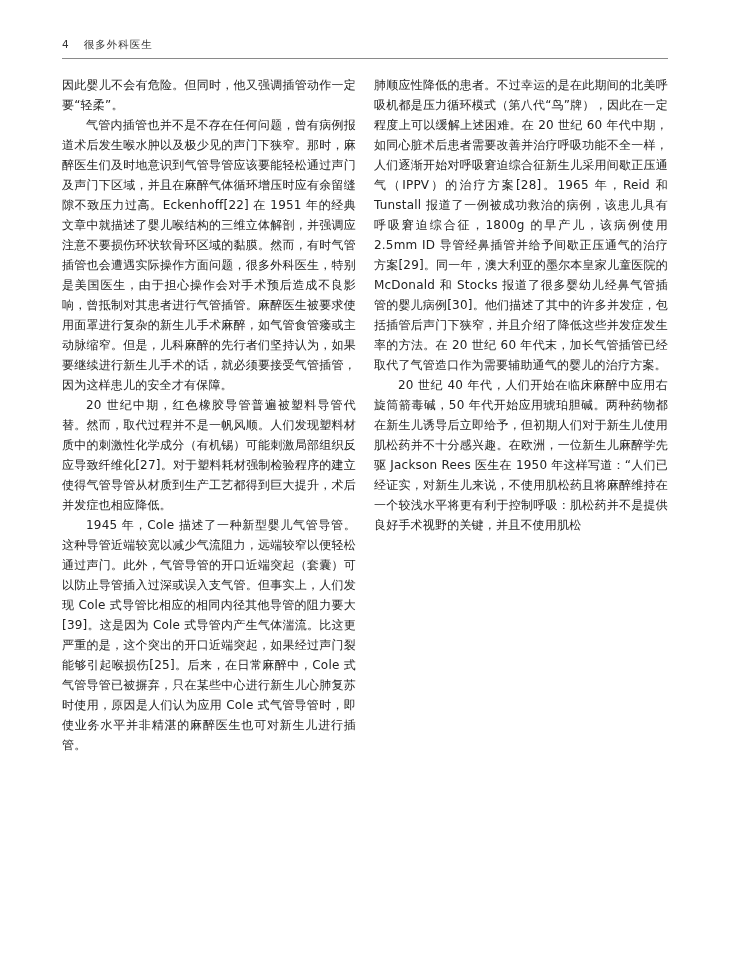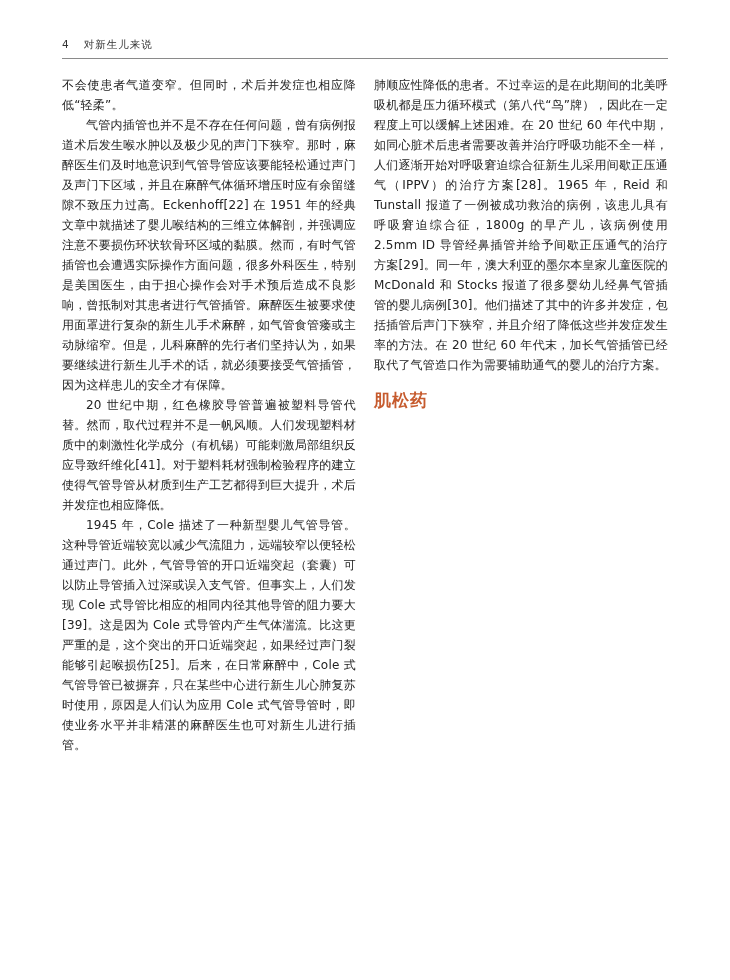--- a/index.html
+++ b/index.html
@@ -64,33 +64,33 @@
     letter-spacing: 1px;
   }
 </style>
 </head>
 <body>
 
 <div class="page">
 
   <header class="page-header">
     <span class="page-num">4</span>
-    <span class="running-title">对新生儿来说</span>
+    <span class="running-title">很多外科医生</span>
   </header>
   <hr class="header-rule">
 
   <main class="columns">
 
     <section class="column">
-      <p class="para no-indent">不会使患者气道变窄。但同时，术后并发症也相应降低“轻柔”。</p>
+      <p class="para no-indent">因此婴儿不会有危险。但同时，他又强调插管动作一定要“轻柔”。</p>
       <p class="para">气管内插管也并不是不存在任何问题，曾有病例报道术后发生喉水肿以及极少见的声门下狭窄。那时，麻醉医生们及时地意识到气管导管应该要能轻松通过声门及声门下区域，并且在麻醉气体循环增压时应有余留缝隙不致压力过高。Eckenhoff[22] 在 1951 年的经典文章中就描述了婴儿喉结构的三维立体解剖，并强调应注意不要损伤环状软骨环区域的黏膜。然而，有时气管插管也会遭遇实际操作方面问题，很多外科医生，特别是美国医生，由于担心操作会对手术预后造成不良影响，曾抵制对其患者进行气管插管。麻醉医生被要求使用面罩进行复杂的新生儿手术麻醉，如气管食管瘘或主动脉缩窄。但是，儿科麻醉的先行者们坚持认为，如果要继续进行新生儿手术的话，就必须要接受气管插管，因为这样患儿的安全才有保障。</p>
-      <p class="para">20 世纪中期，红色橡胶导管普遍被塑料导管代替。然而，取代过程并不是一帆风顺。人们发现塑料材质中的刺激性化学成分（有机锡）可能刺激局部组织反应导致纤维化[41]。对于塑料耗材强制检验程序的建立使得气管导管从材质到生产工艺都得到巨大提升，术后并发症也相应降低。</p>
+      <p class="para">20 世纪中期，红色橡胶导管普遍被塑料导管代替。然而，取代过程并不是一帆风顺。人们发现塑料材质中的刺激性化学成分（有机锡）可能刺激局部组织反应导致纤维化[27]。对于塑料耗材强制检验程序的建立使得气管导管从材质到生产工艺都得到巨大提升，术后并发症也相应降低。</p>
       <p class="para">1945 年，Cole 描述了一种新型婴儿气管导管。这种导管近端较宽以减少气流阻力，远端较窄以便轻松通过声门。此外，气管导管的开口近端突起（套囊）可以防止导管插入过深或误入支气管。但事实上，人们发现 Cole 式导管比相应的相同内径其他导管的阻力要大[39]。这是因为 Cole 式导管内产生气体湍流。比这更严重的是，这个突出的开口近端突起，如果经过声门裂能够引起喉损伤[25]。后来，在日常麻醉中，Cole 式气管导管已被摒弃，只在某些中心进行新生儿心肺复苏时使用，原因是人们认为应用 Cole 式气管导管时，即使业务水平并非精湛的麻醉医生也可对新生儿进行插管。</p>
     </section>
 
     <section class="column">
       <p class="para no-indent">肺顺应性降低的患者。不过幸运的是在此期间的北美呼吸机都是压力循环模式（第八代“鸟”牌），因此在一定程度上可以缓解上述困难。在 20 世纪 60 年代中期，如同心脏术后患者需要改善并治疗呼吸功能不全一样，人们逐渐开始对呼吸窘迫综合征新生儿采用间歇正压通气（IPPV）的治疗方案[28]。1965 年，Reid 和 Tunstall 报道了一例被成功救治的病例，该患儿具有呼吸窘迫综合征，1800g 的早产儿，该病例使用 2.5mm ID 导管经鼻插管并给予间歇正压通气的治疗方案[29]。同一年，澳大利亚的墨尔本皇家儿童医院的 McDonald 和 Stocks 报道了很多婴幼儿经鼻气管插管的婴儿病例[30]。他们描述了其中的许多并发症，包括插管后声门下狭窄，并且介绍了降低这些并发症发生率的方法。在 20 世纪 60 年代末，加长气管插管已经取代了气管造口作为需要辅助通气的婴儿的治疗方案。</p>
-      <h2 class="section-heading" style="color: rgb(198, 91, 46);">肌松药</h2>
+      <p class="para">20 世纪 40 年代，人们开始在临床麻醉中应用右旋筒箭毒碱，50 年代开始应用琥珀胆碱。两种药物都在新生儿诱导后立即给予，但初期人们对于新生儿使用肌松药并不十分感兴趣。在欧洲，一位新生儿麻醉学先驱 Jackson Rees 医生在 1950 年这样写道：“人们已经证实，对新生儿来说，不使用肌松药且将麻醉维持在一个较浅水平将更有利于控制呼吸：肌松药并不是提供良好手术视野的关键，并且不使用肌松</p>
     </section>
 
   </main>
 
 </div>
 
 </body></html>

